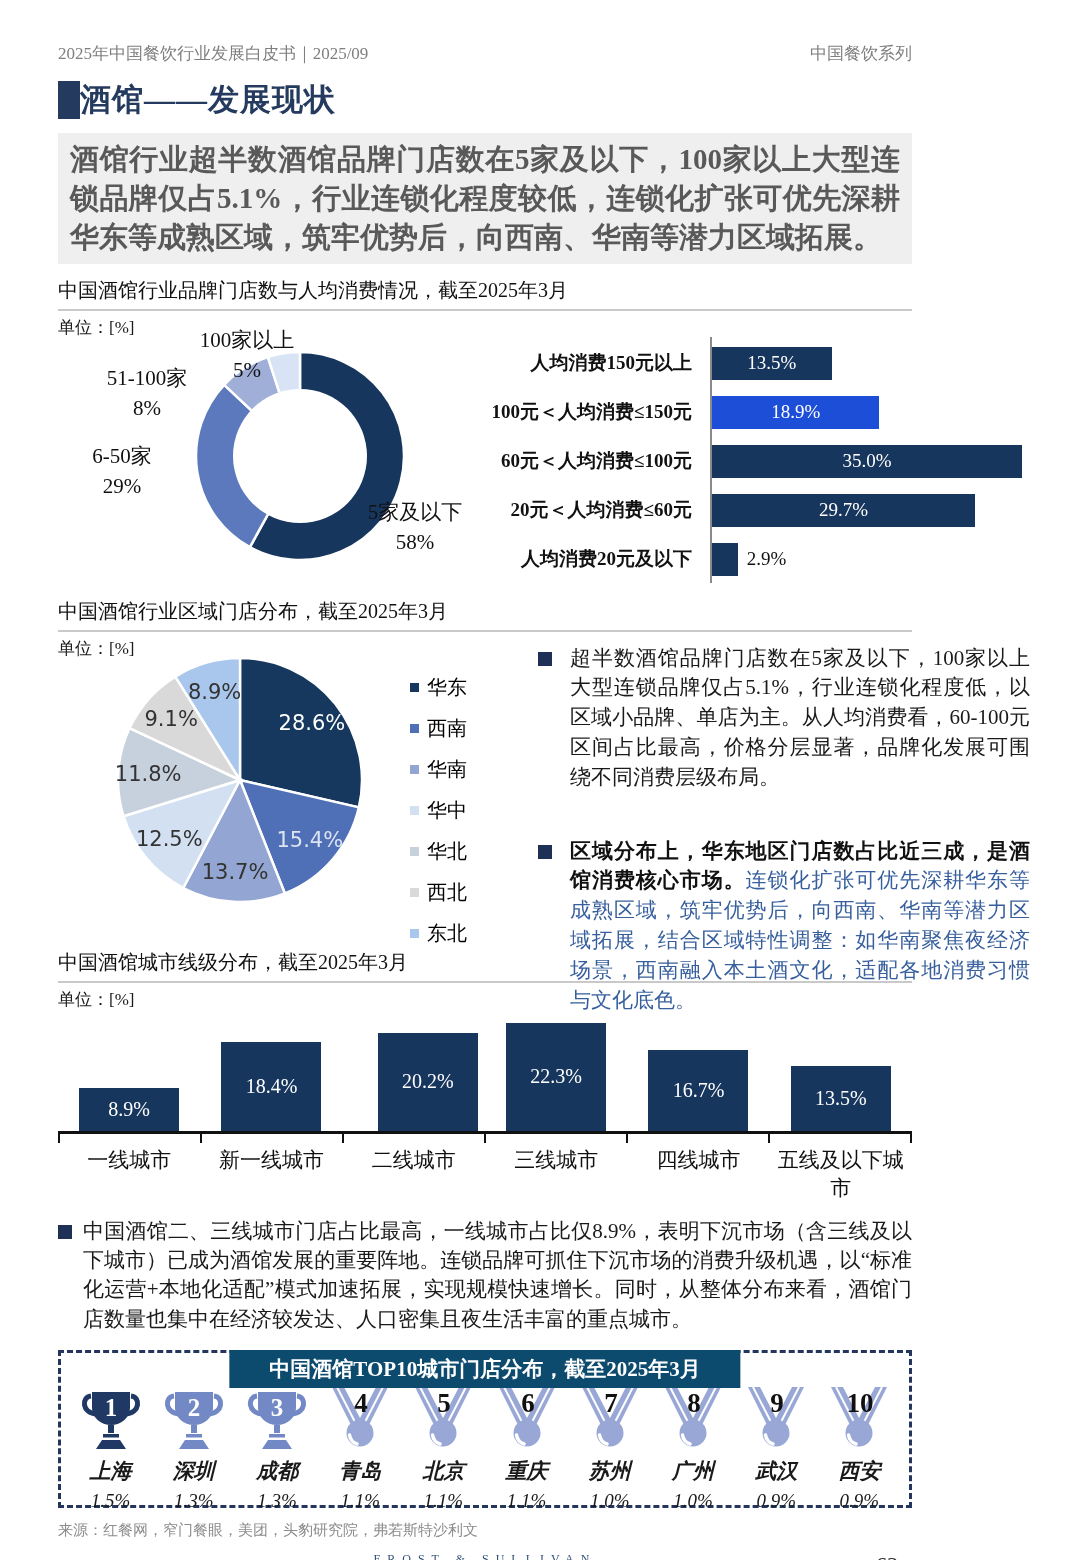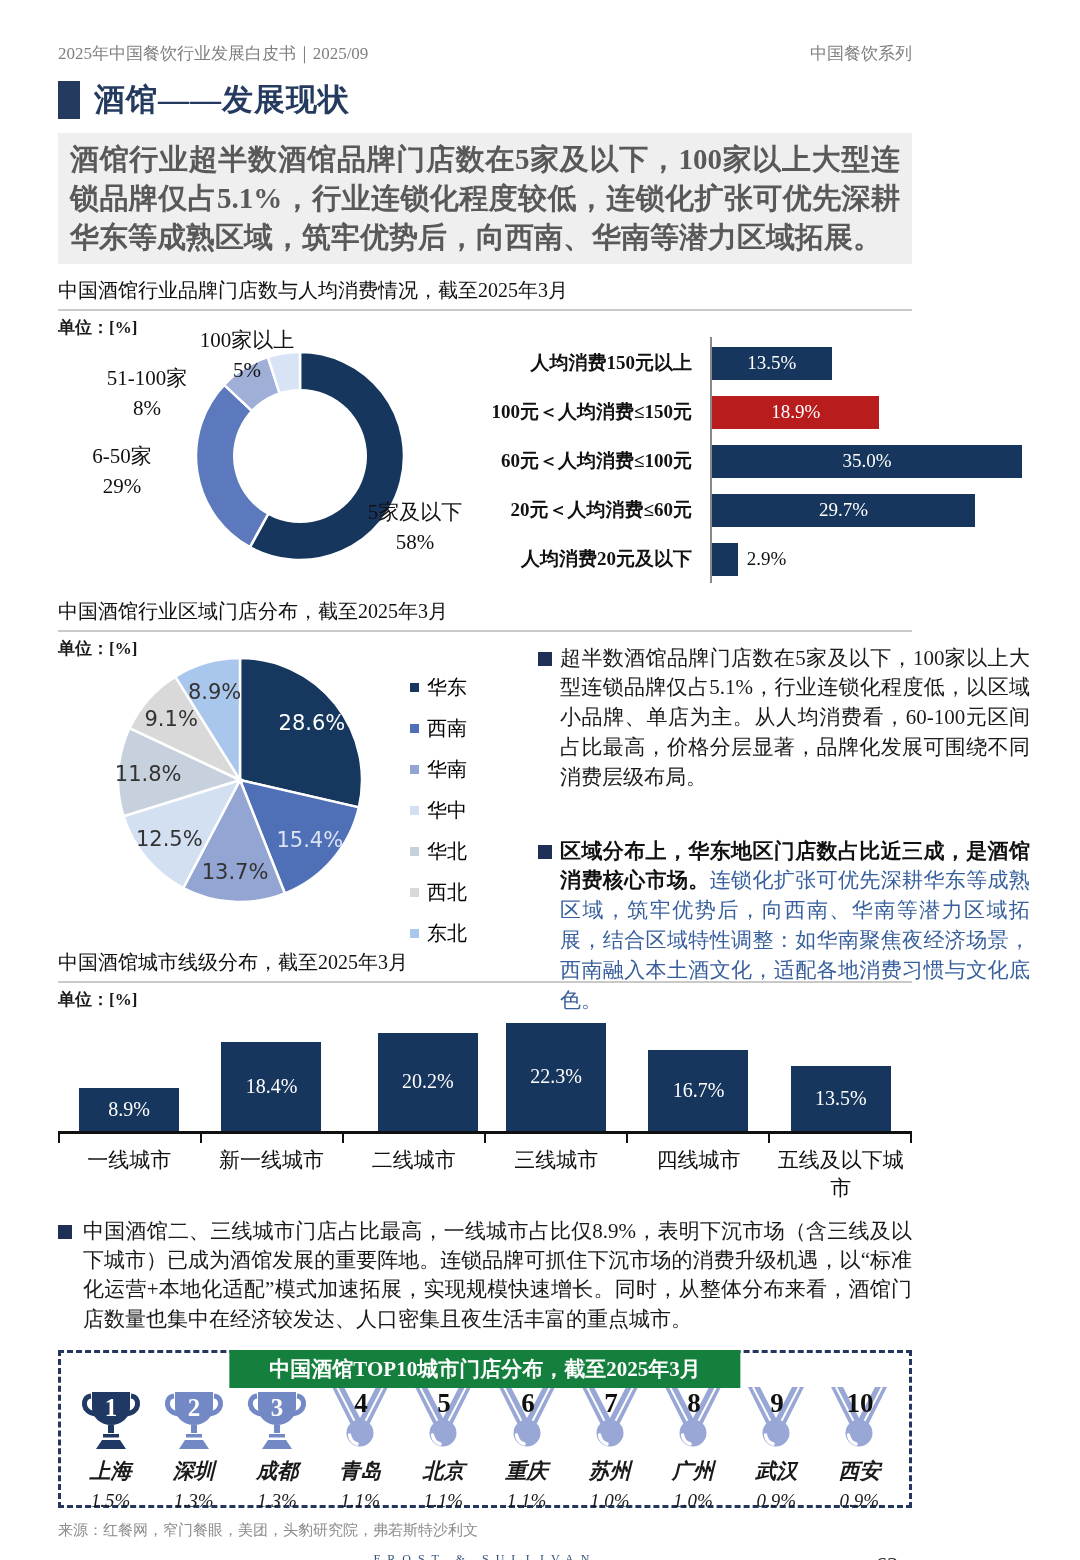--- a/index.html
+++ b/index.html
@@ -8,34 +8,34 @@
     width:1080px; height:1560px;
     font-family:"Liberation Serif","DejaVu Serif",serif;
     color:#1a1a1a; overflow:hidden;
   }
   .page { width:964px; height:1560px; padding:42px 52px 0 58px; position:relative; }
 
   
   .hdr { display:flex; justify-content:space-between; font-size:17px; color:#7f7f7f; }
 
   
-  .maintitle { display:flex; align-items:center; gap:14px; margin-top:14px; }
+  .maintitle { display:flex; align-items:center; margin-top:14px; }
   .maintitle .blk { width:22px; height:38px; background:#243A5E; }
   .maintitle .txt { font-size:31px; font-weight:bold; color:#243A5E; letter-spacing:1px; }
 
   
   .highlight {
     margin-top:12px; background:#EFEFEF; color:#595959;
     font-size:29px; font-weight:bold; line-height:1.34;
     padding:7px 12px; text-align:justify;
   }
 
   
   .ctitle { margin-top:13px; font-size:20px; color:#111; padding-bottom:5px; border-bottom:2px solid #C9C9C9; }
-  .unit { margin-top:5px; font-size:17px; font-weight:bold; }
+  .unit { margin-top:5px; font-size:17px; font-weight:normal; }
 
   
   .row1 { position:relative; height:246px; }
   .row1 svg.donut { position:absolute; left:87px; top:-10px; }
   .dlab { position:absolute; text-align:center; font-size:21px; line-height:1.45; color:#111; }
   .dl-top    { left:124px; top:-14px; width:130px; }
   .dl-upleft { left:14px;  top:24px;  width:150px; }
   .dl-left   { left:-6px;  top:102px; width:140px; }
   .dl-right  { left:272px; top:158px; width:170px; }
 
@@ -50,21 +50,21 @@
 
   
   .row2 { position:relative; height:276px; }
   .row2 svg.pie { position:absolute; left:22px; top:-30px; }
   .legend { position:absolute; left:352px; top:14px; }
   .legend-item { display:flex; align-items:center; gap:8px; margin-bottom:14px; }
   .legend-sq { width:9px; height:9px; flex:none; }
   .legend-label { font-size:20px; color:#000000; }
 
   .bullets { position:absolute; left:480px; top:-16px; width:492px; }
-  .bul { display:flex; gap:8px;justify-content:space-between; }
+  .bul { display:flex; gap:18px;justify-content:space-between; }
   .bullet-sq { width:14px; height:14px; background:#1F3056; margin-top:8px; flex:none; }
   .bul .btxt { font-size:21px; line-height:1.42; text-align:justify; }
   .bul2 { margin-top:44px; }
   .bul-bold { font-weight:bold; color:#111; }
   .bul-blue { color:#375F9D; }
 
   
   .vbar { margin-top:8px; }
   .vbar-bars { display:flex; align-items:flex-end; height:112px; }
   .vcol { flex:1; display:flex; justify-content:center; }
@@ -77,21 +77,21 @@
   .vbar-cats { display:flex; margin-top:3px; }
   .vcat { flex:1; text-align:center; font-size:21px; color:#111; }
 
   
   .para { margin-top:15px; display:flex; gap:11px; }
   .para .btxt { font-size:21px; line-height:1.4; text-align:justify; }
 
   
   .top10 { margin-top:16px; position:relative; border:3px dashed #24365E; height:158px; }
   .top10-pill { position:absolute; top:-3px; left:50%; transform:translateX(-50%);
-    background:#15803d; color:#fff; font-size:21px; font-weight:600;
+    background:#0c4a6e; color:#fff; font-size:21px; font-weight:600;
     padding:5px 40px; white-space:nowrap; }
   .top10-grid { display:grid; grid-template-columns:repeat(10,1fr);
     padding:34px 8px 10px; text-align:center; }
   .t10-icon { height:66px; display:flex; justify-content:center; }
   .t10-name { margin-top:4px; font-size:21px; font-weight:bold; font-style:italic; }
   .t10-share { margin-top:5px; font-size:19px; font-style:italic; }
 
   
   .source { margin-top:13px; font-size:15px; color:#8C8C8C; }
   .footer { position:relative; margin-top:12px; text-align:center; }
@@ -127,21 +127,21 @@
       <div class="hbar-axis"></div>
     <div class="hbar-row">
           <div class="hbar-label">人均消费150元以上</div>
           <div class="hbar-track">
             <div class="hbar-bar" style="background: rgb(23, 54, 93); width: 119.571px;">13.5%</div>
           </div>
         </div>
         <div class="hbar-row">
           <div class="hbar-label">100元＜人均消费≤150元</div>
           <div class="hbar-track">
-            <div class="hbar-bar" style="background: #b91c1c; width: 167.4px;">18.9%</div>
+            <div class="hbar-bar" style="background: #1d4ed8; width: 167.4px;">18.9%</div>
           </div>
         </div>
         <div class="hbar-row">
           <div class="hbar-label">60元＜人均消费≤100元</div>
           <div class="hbar-track">
             <div class="hbar-bar" style="background: rgb(23, 54, 93); width: 310px;">35.0%</div>
           </div>
         </div>
         <div class="hbar-row">
           <div class="hbar-label">20元＜人均消费≤60元</div>

